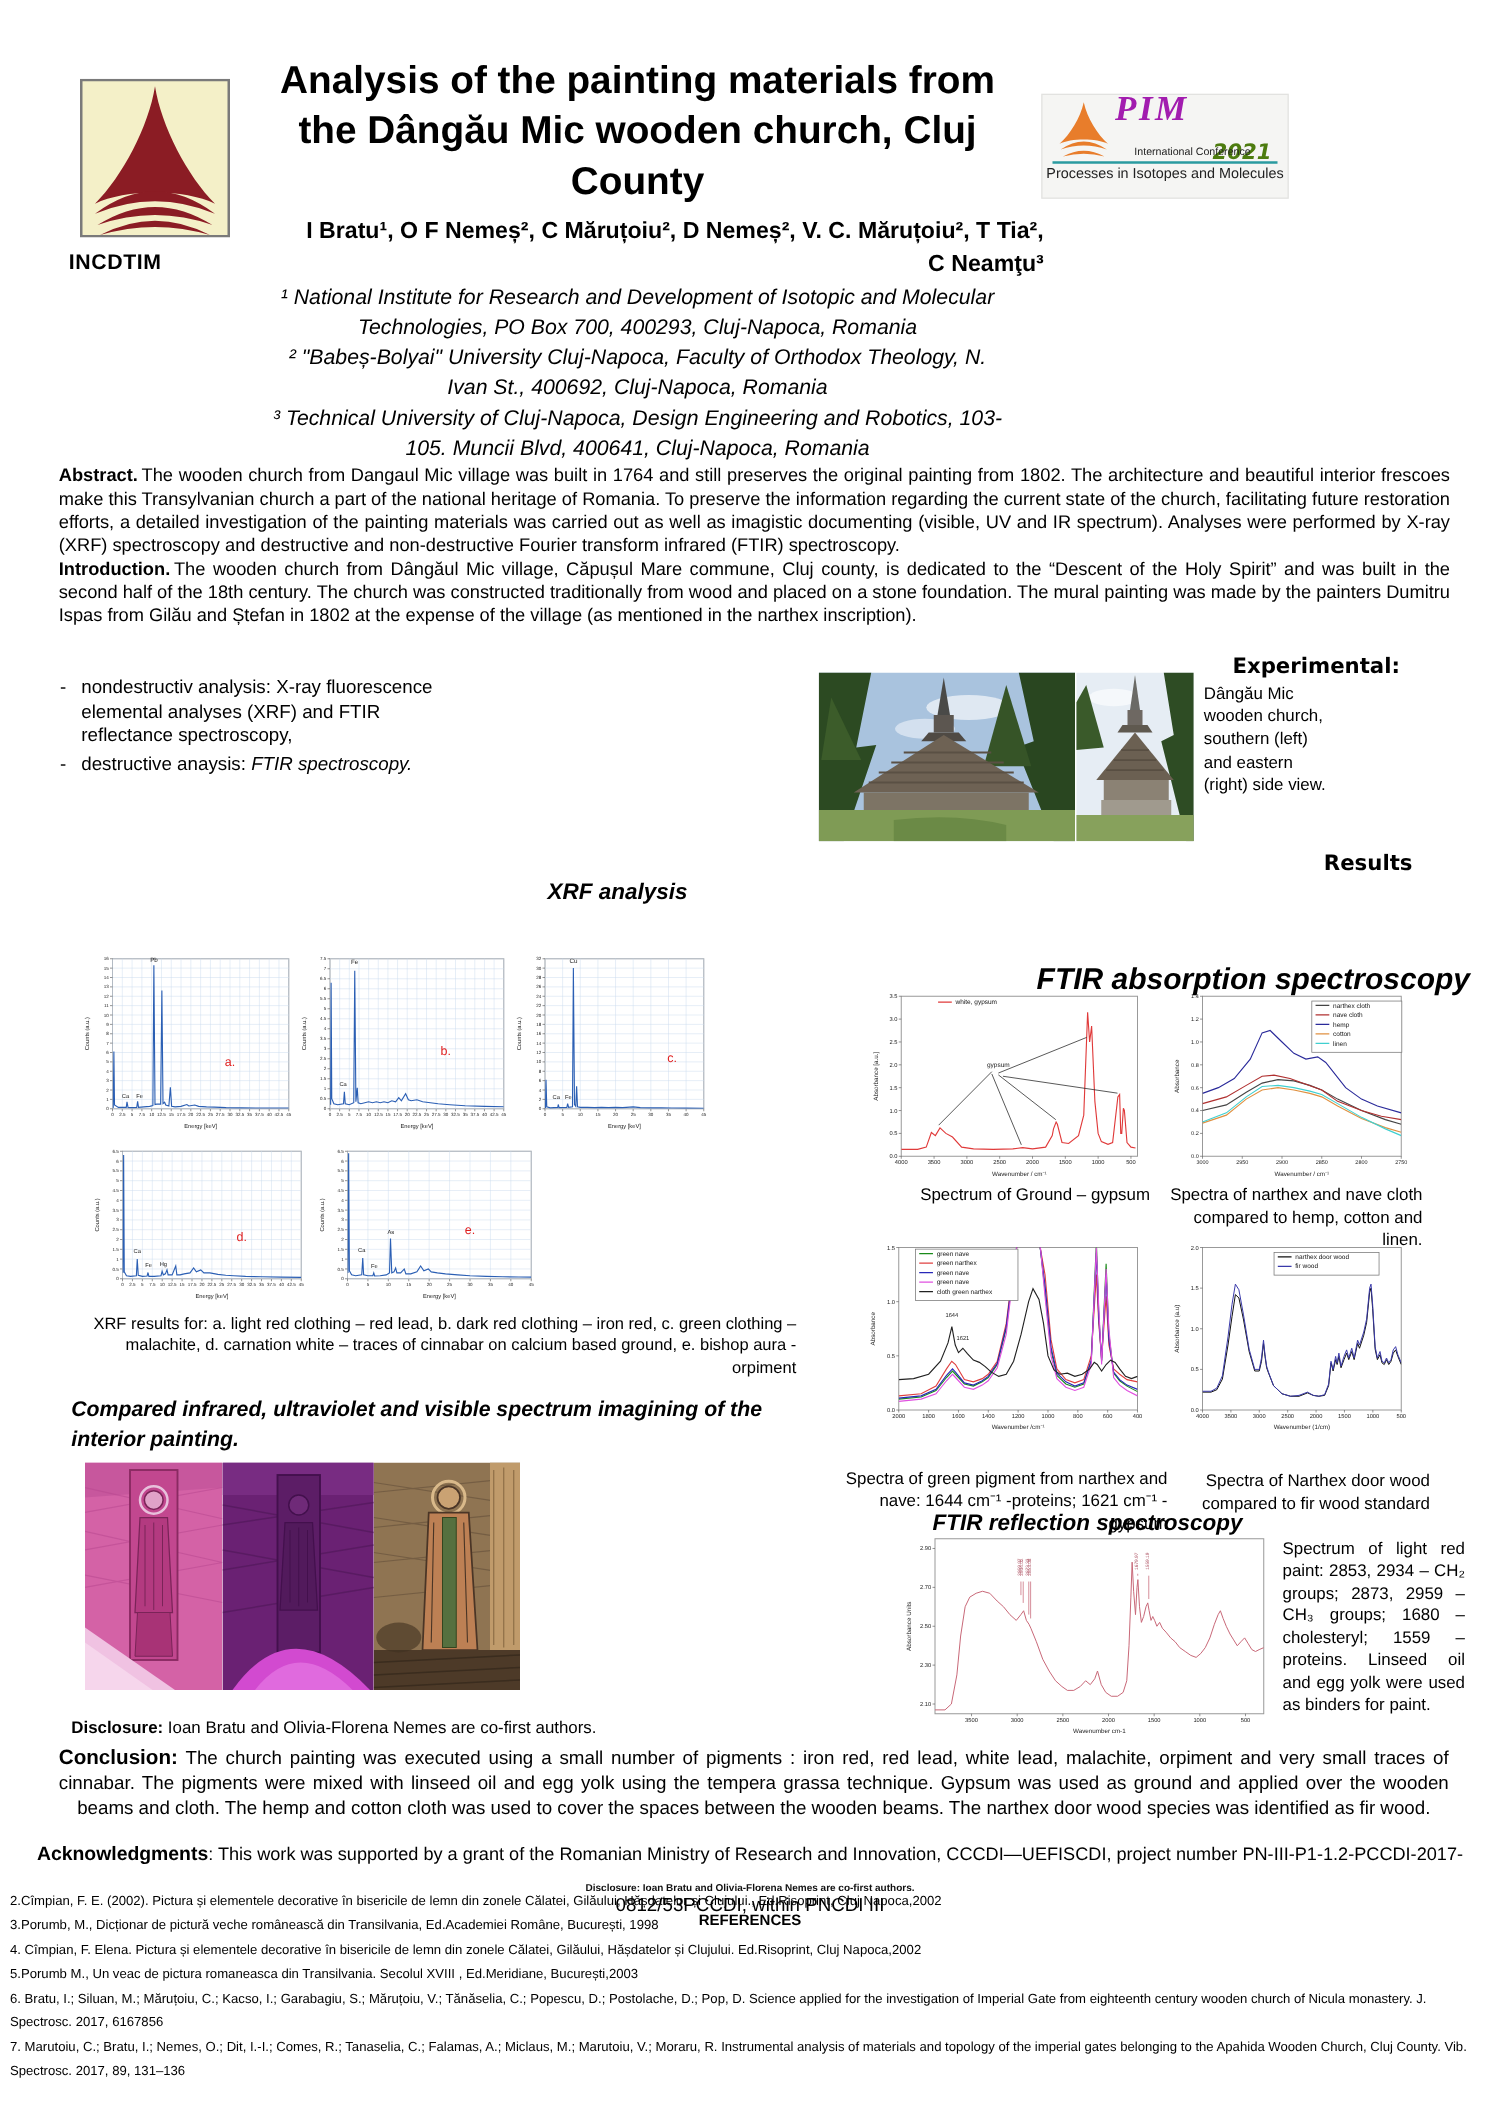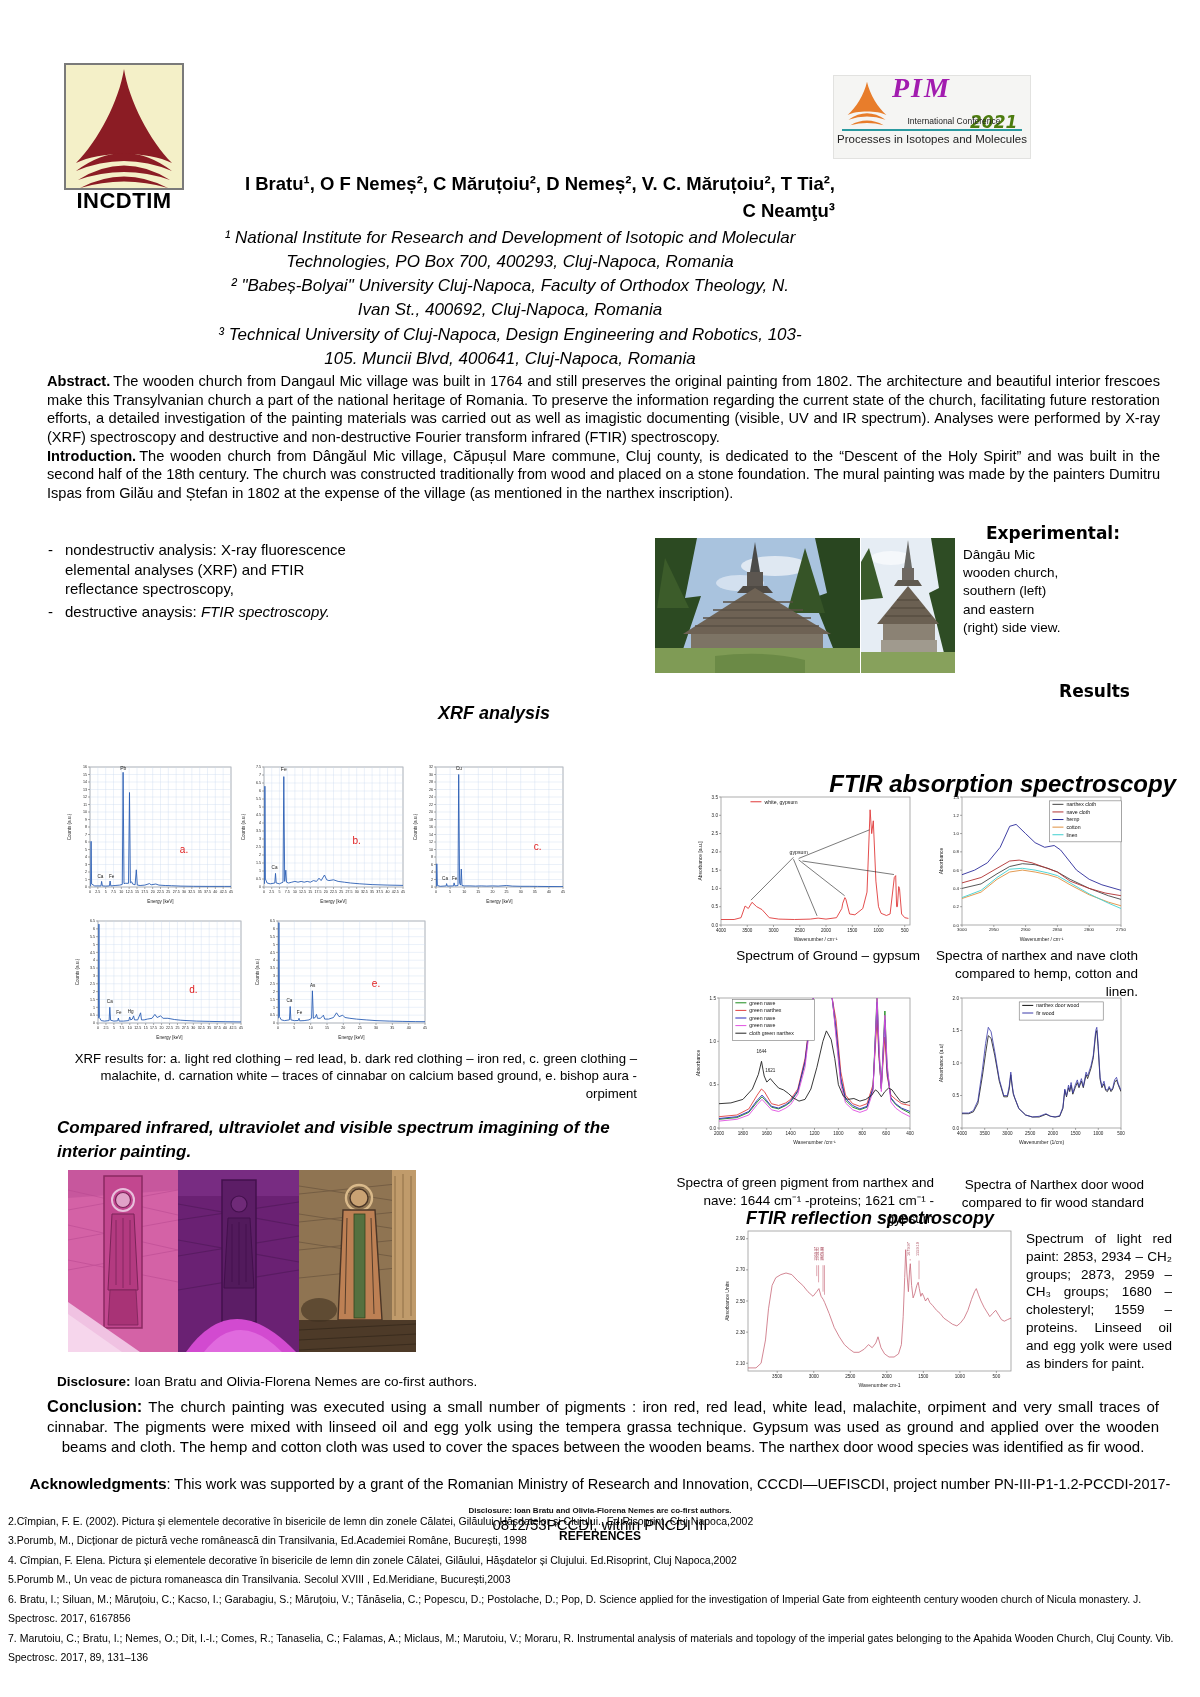--- a/index.html
+++ b/index.html
@@ -1,21 +1,21 @@
 <!DOCTYPE html>
 <html><head>
 <meta charset="utf-8">
 <style>
   html,body{margin:0;padding:0;background:#fff;}
   .poster{position:relative;width:1200px;height:1697px;background:#fff;color:#000;
           font-family:"Liberation Sans",sans-serif;overflow:hidden;}
   .abs{position:absolute;}
   
   .incdtim-box{left:63px;top:63px;width:122px;height:127px;}
-  .incdtim-label{left:55px;top:188px;width:138px;text-align:center;font-weight:bold;font-size:22px;letter-spacing:.5px;}
+  .incdtim-label{left:55px;top:200px;width:138px;text-align:left;font-weight:bold;font-size:17px;letter-spacing:.5px;}
   .title{left:185px;top:44px;width:650px;text-align:center;font-weight:bold;font-size:31px;line-height:1.3;}
   .pim-box{left:833px;top:75px;width:196px;height:82px;background:#f5f5f3;border:1px solid #e2e2e0;}
   .pim-name{position:absolute;left:58px;top:-4px;font-size:28px;font-weight:bold;font-style:italic;color:#a21caf;letter-spacing:2px;font-family:Liberation Serif, serif;}
   .pim-year{position:absolute;left:136px;top:36px;font-size:17px;font-weight:bold;font-style:italic;color:#4d7c0f;font-family:"DejaVu Sans",sans-serif;}
   .pim-conf{position:absolute;left:50px;top:40px;width:140px;text-align:center;font-size:8.5px;color:#222;}
   .pim-line{position:absolute;left:8px;top:53px;width:180px;height:2px;background:#2a9aa0;}
   .pim-sub{position:absolute;left:0;top:57px;width:196px;text-align:center;font-size:11.5px;color:#222;}
   .authors{left:185px;top:171px;width:650px;text-align:right;font-weight:bold;font-size:18.5px;line-height:1.45;}
   .affil{left:150px;top:226px;width:720px;text-align:center;font-style:italic;font-size:17px;line-height:1.42;}
   
@@ -54,20 +54,25 @@
     <svg width="122" height="127" viewBox="0 0 120 127">
       <rect x="1" y="1" width="118" height="125" fill="#f4f0c8" stroke="#7a7a7a" stroke-width="2"></rect>
       <path d="M60 6 C55 38 34 78 12 100 C36 88 84 88 108 100 C86 78 65 38 60 6 Z" fill="#8b1c24"></path>
       <path d="M12 108 Q60 72 108 108 Q60 88 12 108 Z" fill="#8b1c24"></path>
       <path d="M14 117 Q60 88 106 117 Q60 101 14 117 Z" fill="#8b1c24"></path>
       <path d="M16 125 Q60 102 104 125 Q60 112 16 125 Z" fill="#8b1c24"></path>
     </svg>
   </div>
   <div class="abs incdtim-label">INCDTIM</div>
 
+  <div class="abs title">
+    <div>Analysis of the painting materials from</div>
+    <div>the Dângău Mic wooden church, Cluj</div>
+    <div>County</div>
+  </div>
 
   <div class="abs pim-box">
     <svg class="abs" style="left:8px;top:4px" width="50" height="48" viewBox="0 0 50 52">
       <path d="M25 2 C22 16 13 30 4 38 C14 33 36 33 46 38 C37 30 28 16 25 2 Z" fill="#e87d2b"></path>
       <path d="M5 43 Q25 29 45 43 Q25 36 5 43 Z" fill="#e87d2b"></path>
       <path d="M7 49 Q25 39 43 49 Q25 44 7 49 Z" fill="#e87d2b"></path>
     </svg>
     <span class="pim-name">PIM</span>
     <span class="pim-year">2021</span>
     <div class="pim-conf">International Conference</div>

